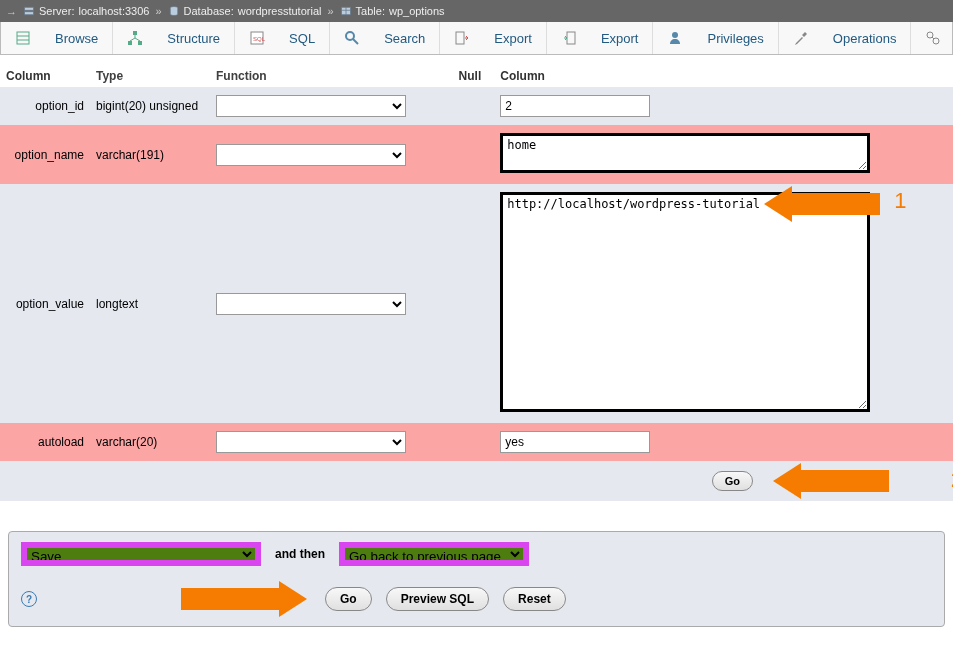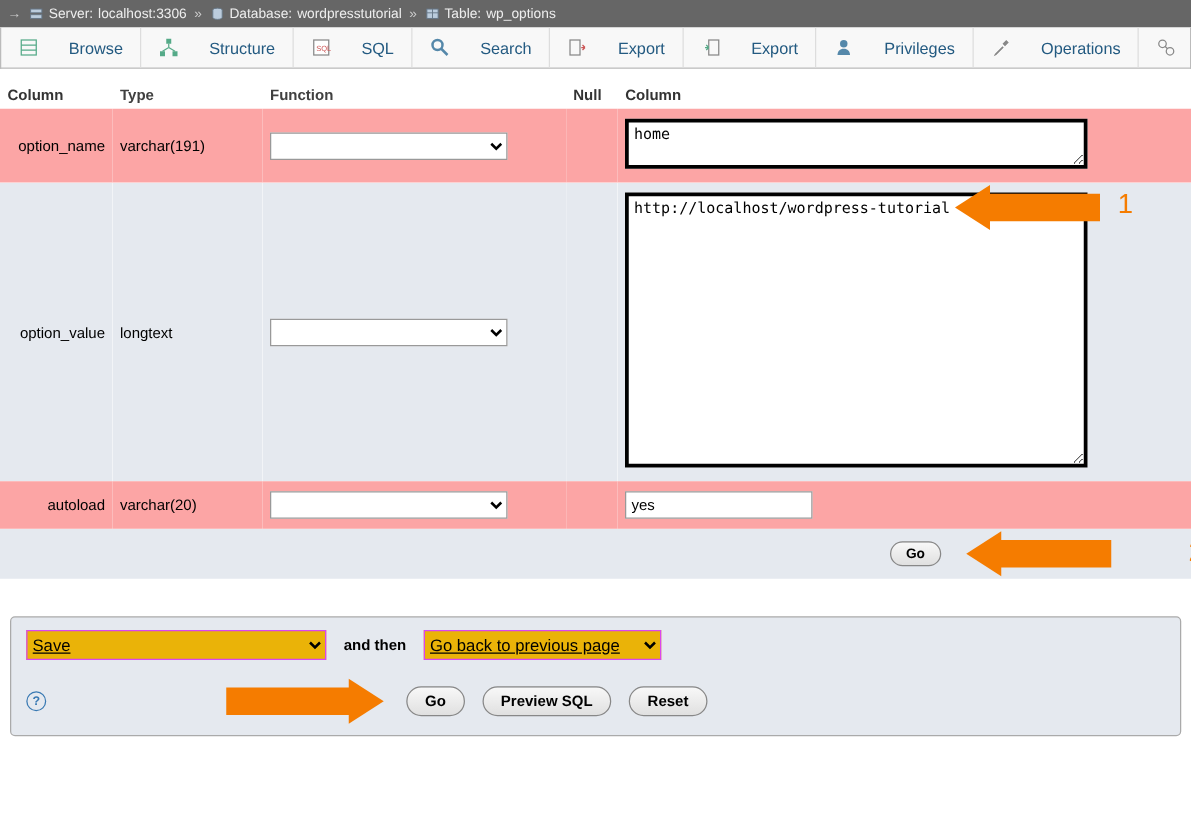--- a/index.html
+++ b/index.html
@@ -24,21 +24,21 @@
 select.func { width: 190px; height: 22px; border: 1px solid #999; background: #fff; }
 input.val { width: 150px; height: 22px; border: 1px solid #999; padding: 2px 4px; font-family: sans-serif; font-size: 12px; }
 textarea.val { width: 370px; border: 3px solid #000000; padding: 2px 4px; font-family: monospace; font-size: 12px; resize: both; }
 textarea.val.small { height: 40px; }
 textarea.val.big { height: 220px; }
 .go-row { text-align: right; padding: 10px 200px 10px 0 !important; position: relative; }
 button.go { padding: 3px 12px; border: 1px solid #888; border-radius: 12px; background: linear-gradient(#f8f8f8,#e0e0e0); font-weight: bold; font-size: 11px; cursor: pointer; }
 button.pill { padding: 4px 14px; border: 1px solid #888; border-radius: 12px; background: linear-gradient(#f8f8f8,#e0e0e0); font-weight: bold; font-size: 12px; cursor: pointer; }
 .bottom-panel { margin: 30px 8px 10px 8px; border: 1px solid #aaa; background: #e5e9ef; border-radius: 4px; }
 .bottom-row1 { display: flex; align-items: center; gap: 14px; padding: 10px 12px; }
-.bottom-row1 select { height: 24px; border: 1px solid #d946ef; background: #eab308; text-decoration: underline; }
+.bottom-row1 select { height: 24px; border: 6px solid #d946ef; background: #4d7c0f; text-decoration: underline; }
 .bottom-row1 .andthen { font-weight: bold; }
 .bottom-row2 { display: flex; align-items: center; gap: 14px; padding: 8px 12px 12px 12px; position: relative; }
 .help-icon { width: 16px; height: 16px; border: 1px solid #3a7ab3; border-radius: 50%; display: flex; align-items: center; justify-content: center; color: #3a7ab3; font-size: 10px; font-weight: bold; }
 .arrow-annot { position: absolute; pointer-events: none; }
 .arrow-body { background: #f57c00; height: 22px; position: absolute; }
 .arrow-head { width: 0; height: 0; border-top: 18px solid transparent; border-bottom: 18px solid transparent; border-right: 28px solid #f57c00; position: absolute; }
 .annot-num { color: #f57c00; font-size: 22px; position: absolute; }
 </style>
 </head>
 <body>
@@ -149,20 +149,27 @@
   <thead>
     <tr>
       <th class="col-column">Column</th>
       <th class="col-type link">Type</th>
       <th class="link">Function</th>
       <th>Null</th>
       <th>Column</th>
     </tr>
   </thead>
   <tbody>
+    <tr class="row-odd">
+      <td class="col-column">option_id</td>
+      <td class="col-type">bigint(20) unsigned</td>
+      <td><select class="func"><option></option></select></td>
+      <td></td>
+      <td><input class="val" value="2" style=""></td>
+    </tr>
     <tr class="row-even">
       <td class="col-column">option_name</td>
       <td class="col-type">varchar(191)</td>
       <td><select class="func"><option></option></select></td>
       <td></td>
       <td><textarea class="val small" style="">home</textarea></td>
     </tr>
     <tr class="row-odd" style="position:relative;">
       <td class="col-column">option_value</td>
       <td class="col-type">longtext</td>

